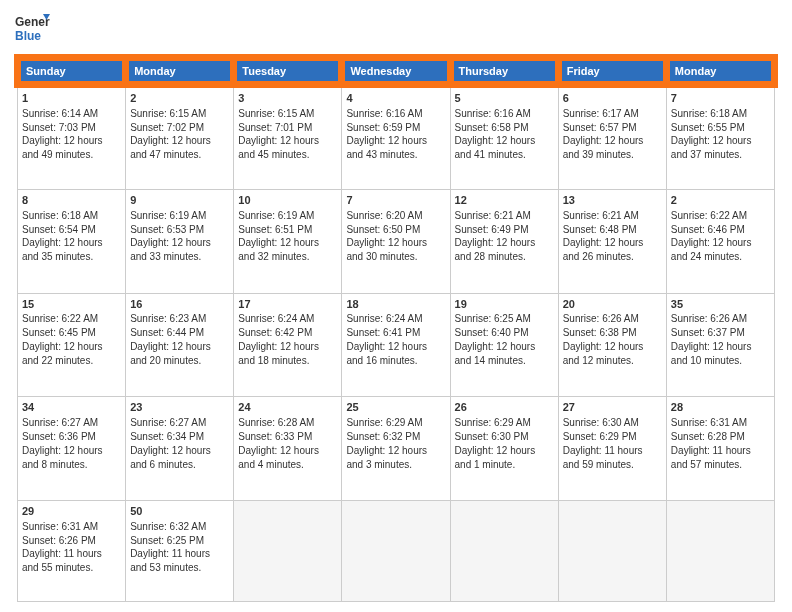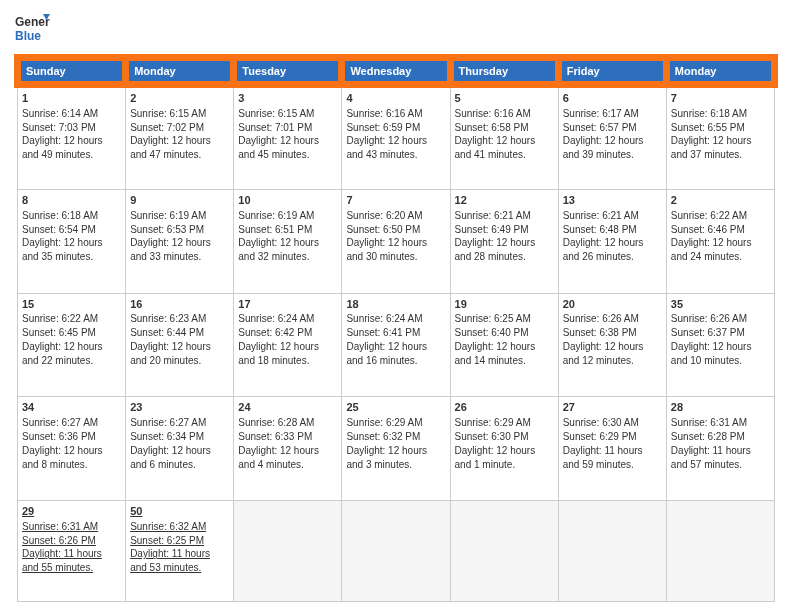--- a/index.html
+++ b/index.html
@@ -75,21 +75,20 @@
       display: block;
       margin-bottom: 1px;
     }
     .day-info {
       font-size: 10px;
       color: #333;
       line-height: 1.35;
     }
     .last-row td {
       height: 68px;
-      text-decoration: underline;
     }
   </style>
 </head>
 <body>
 
 <div class="page">
   <div class="header">
     <div class="logo">
   <svg width="36" height="36" viewBox="0 0 36 36">
     <text x="1" y="16" font-size="12" font-weight="bold" fill="#333" font-family="Arial,sans-serif">General</text>

